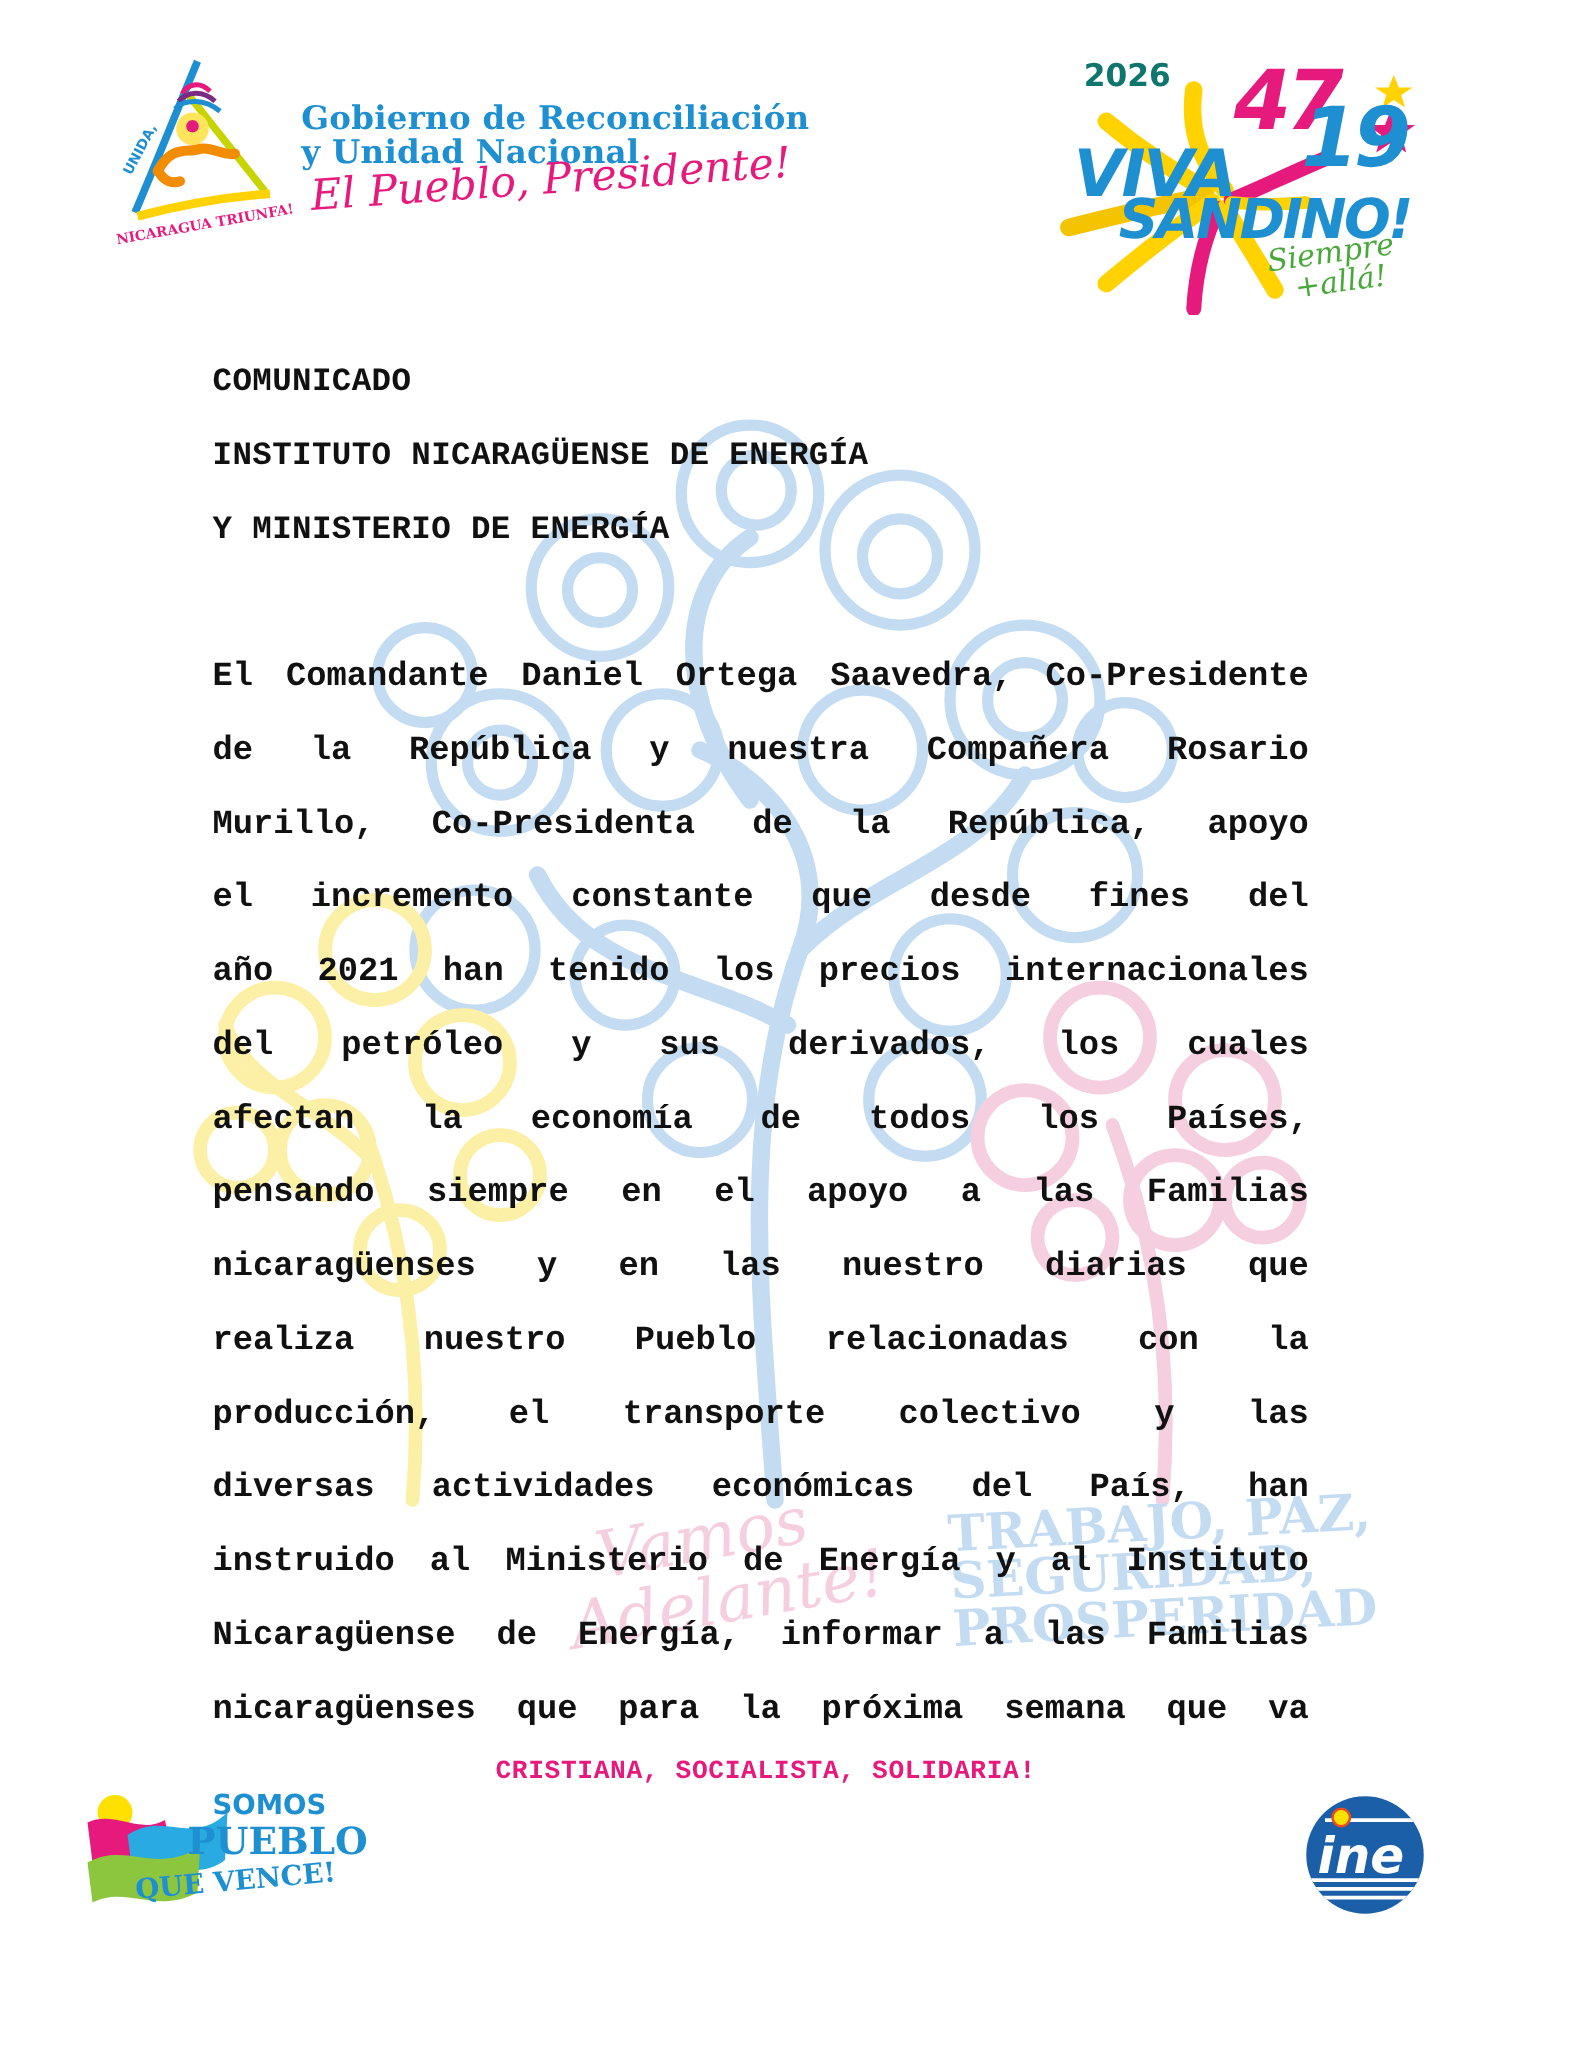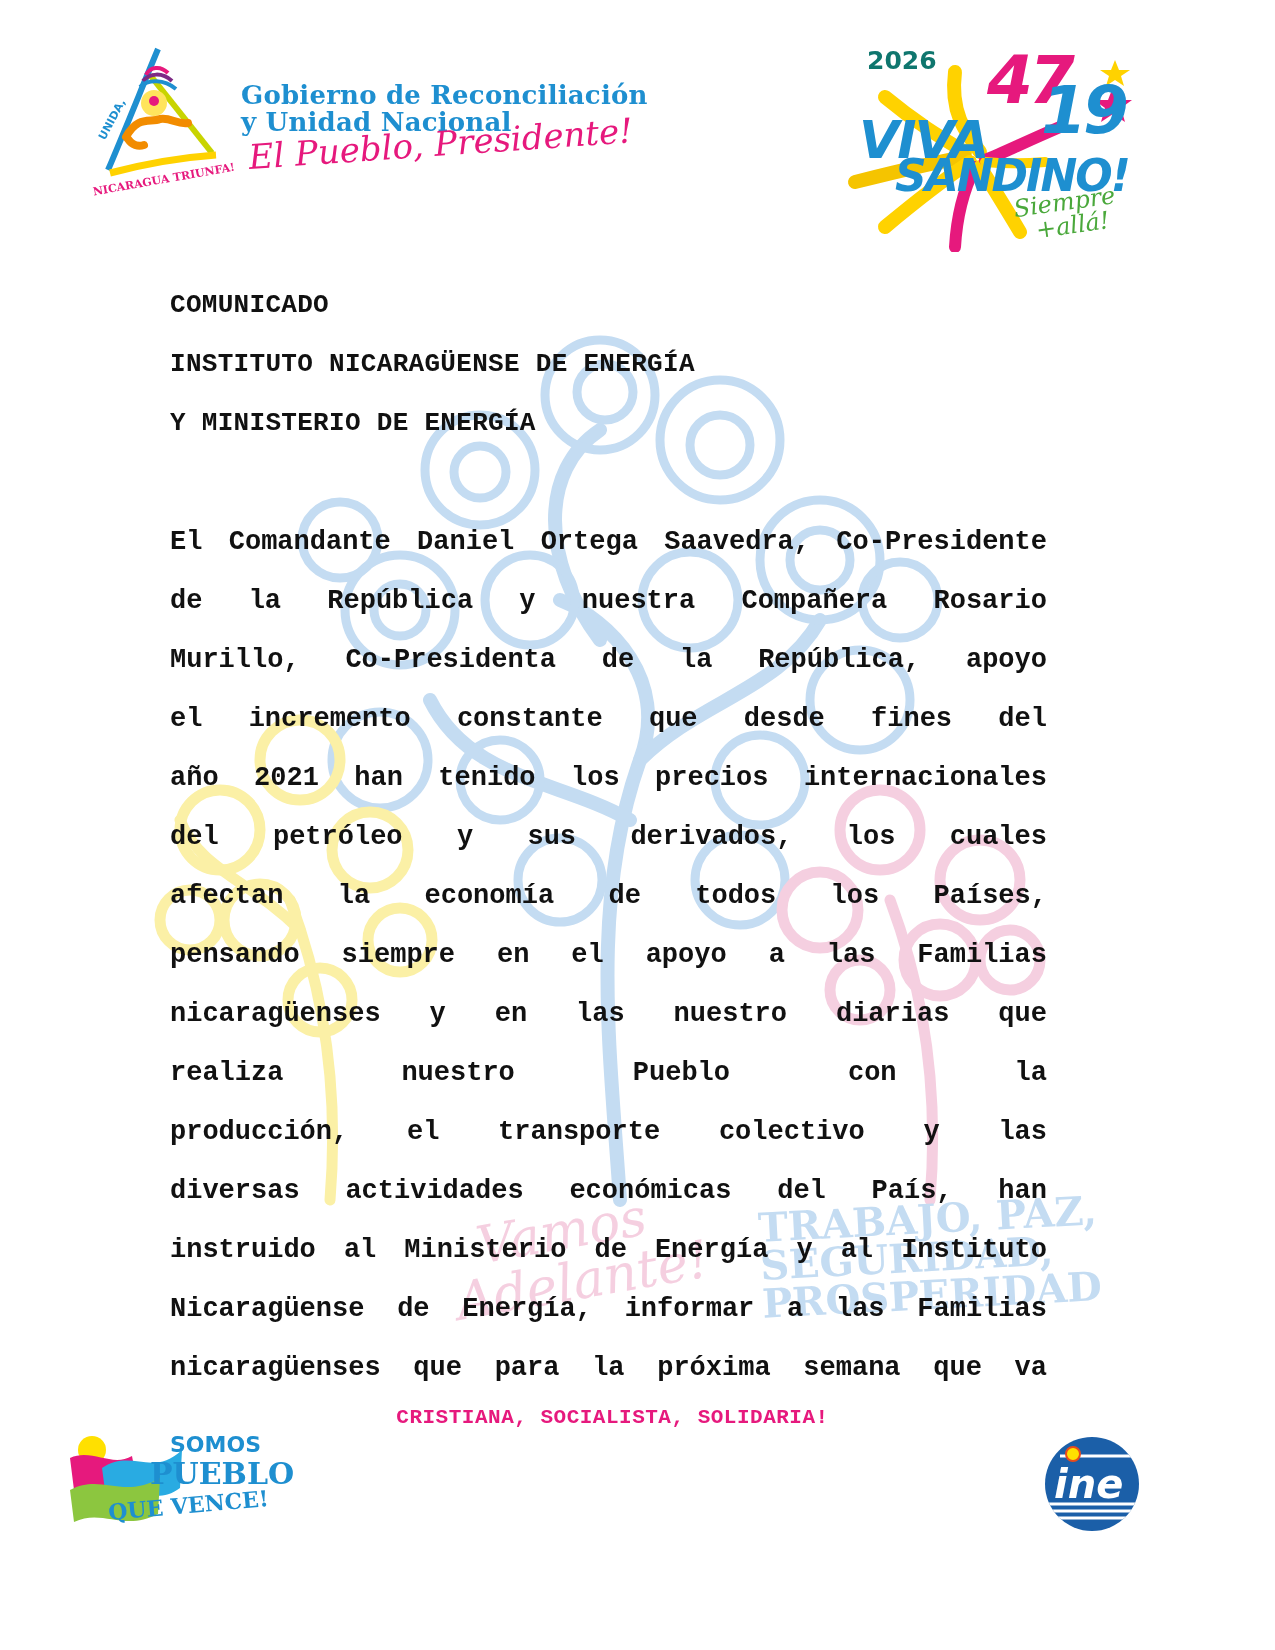--- a/index.html
+++ b/index.html
@@ -251,20 +251,21 @@
         <span>en</span>
         <span>las</span>
         <span>nuestro</span>
         <span>diarias</span>
         <span>que</span>
       </div>
       <div class="body-line">
         <span>realiza</span>
         <span>nuestro</span>
         <span>Pueblo</span>
+        <span>relacionadas</span>
         <span>con</span>
         <span>la</span>
       </div>
       <div class="body-line">
         <span>producción,</span>
         <span>el</span>
         <span>transporte</span>
         <span>colectivo</span>
         <span>y</span>
         <span>las</span>

